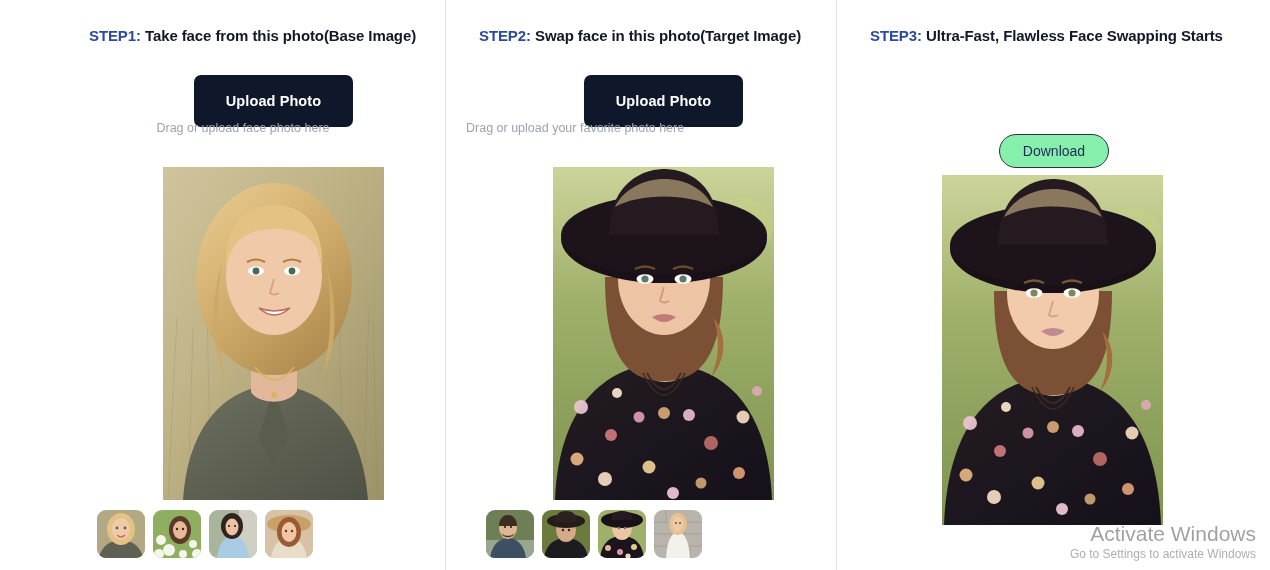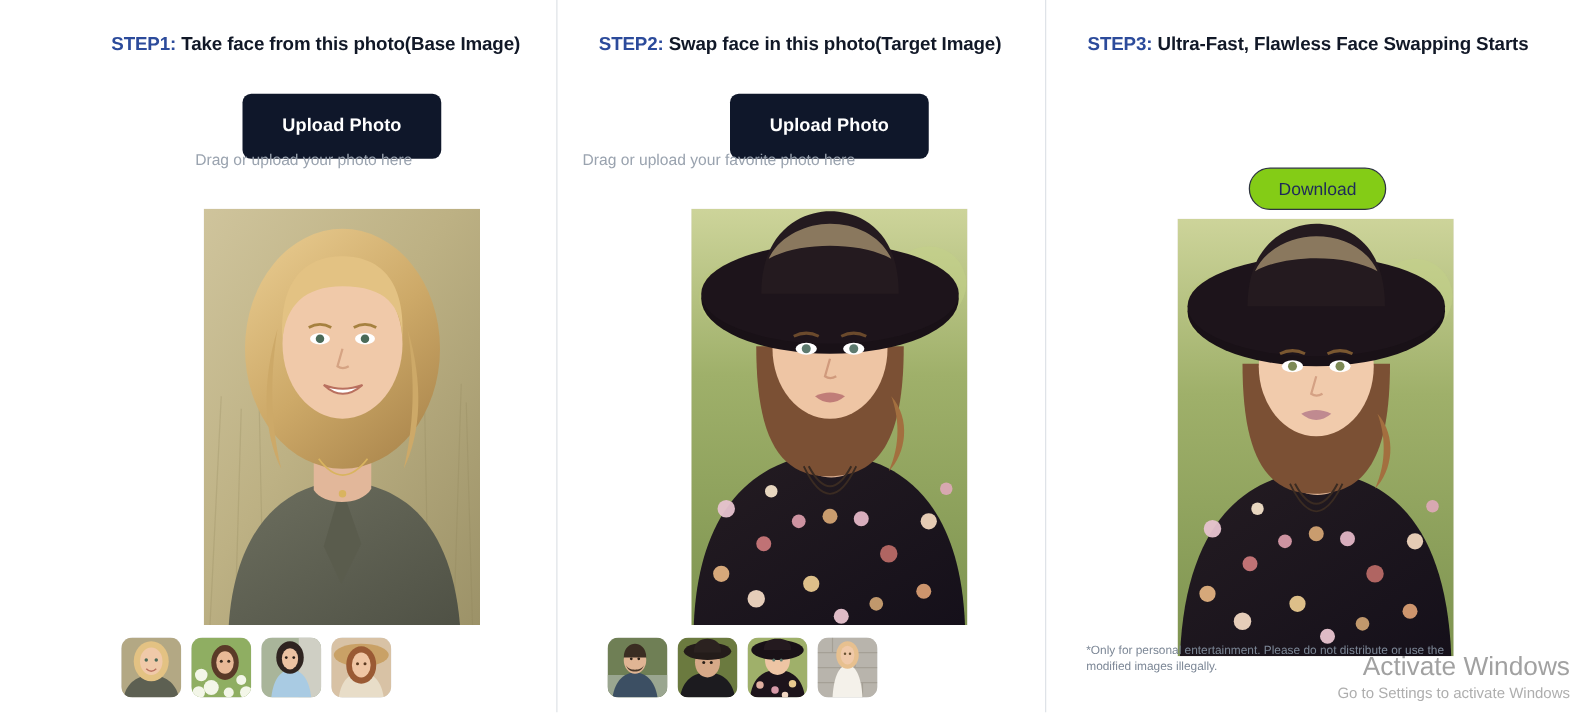--- a/index.html
+++ b/index.html
@@ -91,21 +91,21 @@
   .col-1 .hint { left: 0; width: 446px; text-align: center; }
   .col-2 .hint { left: 0; width: 391px; text-align: left; }
 
   
   .btn-outline {
     position: absolute;
     left: 142px;
     top: 134px;
     width: 110px;
     height: 34px;
-    background: #84cc16;
+    background: #86efac;
     color: #1e2a5a;
     border: 1.4px solid #2e3440;
     border-radius: 18px;
     font-family: "Liberation Sans", sans-serif;
     font-size: 14px;
     cursor: pointer;
     display: flex;
     align-items: center;
     justify-content: center;
   }
@@ -183,21 +183,21 @@
 
   <div class="col col-1">
 
     <div class="step-head">
       <span class="step-label">STEP1: </span>
       <span>Take face from this photo(Base Image)</span>
     </div>
 
     <button class="btn-primary">Upload Photo</button>
 
-    <div class="hint">Drag or upload your photo here</div>
+    <div class="hint">Drag or upload face photo here</div>
 
     <div class="photo photo-1">
       <svg viewBox="0 0 221 333" preserveAspectRatio="xMidYMid slice">
         <defs>
           <linearGradient id="g1bg" x1="0" y1="0" x2="1" y2="1">
             <stop offset="0%" stop-color="#cfc49c"></stop>
             <stop offset="45%" stop-color="#bdb184"></stop>
             <stop offset="100%" stop-color="#9c9268"></stop>
           </linearGradient>
           <linearGradient id="g1hair" x1="0.2" y1="0" x2="0.9" y2="1">
@@ -499,21 +499,20 @@
         <path d="M82 108 Q92 103 102 108" stroke="#7a5730" stroke-width="2.4" fill="none"></path>
         <path d="M120 108 Q130 103 140 108" stroke="#7a5730" stroke-width="2.4" fill="none"></path>
         <path d="M111 126 L107 140 Q111 143 116 140" stroke="#d4a184" stroke-width="1.8" fill="none"></path>
         <path d="M99 156 Q111 150 123 156 Q111 166 99 156 Z" fill="#c08a90"></path>
         <path d="M94 212 Q111 244 128 212" stroke="#3a2b22" stroke-width="1.6" fill="none"></path>
         <path d="M90 212 Q111 256 132 212" stroke="#3a2b22" stroke-width="1.4" fill="none"></path>
         <circle cx="111" cy="252" r="6" fill="#c99c6e"></circle>
       </svg>
     </div>
 
-    <div class="disclaimer">*Only for personal entertainment. Please do not distribute or use the modified images illegally.</div>
   </div>
 
   <div class="divider divider-1"></div>
   <div class="divider divider-2"></div>
 
   <div class="watermark">
     <div class="wm-title">Activate Windows</div>
     <div class="wm-sub">Go to Settings to activate Windows</div>
   </div>
 

